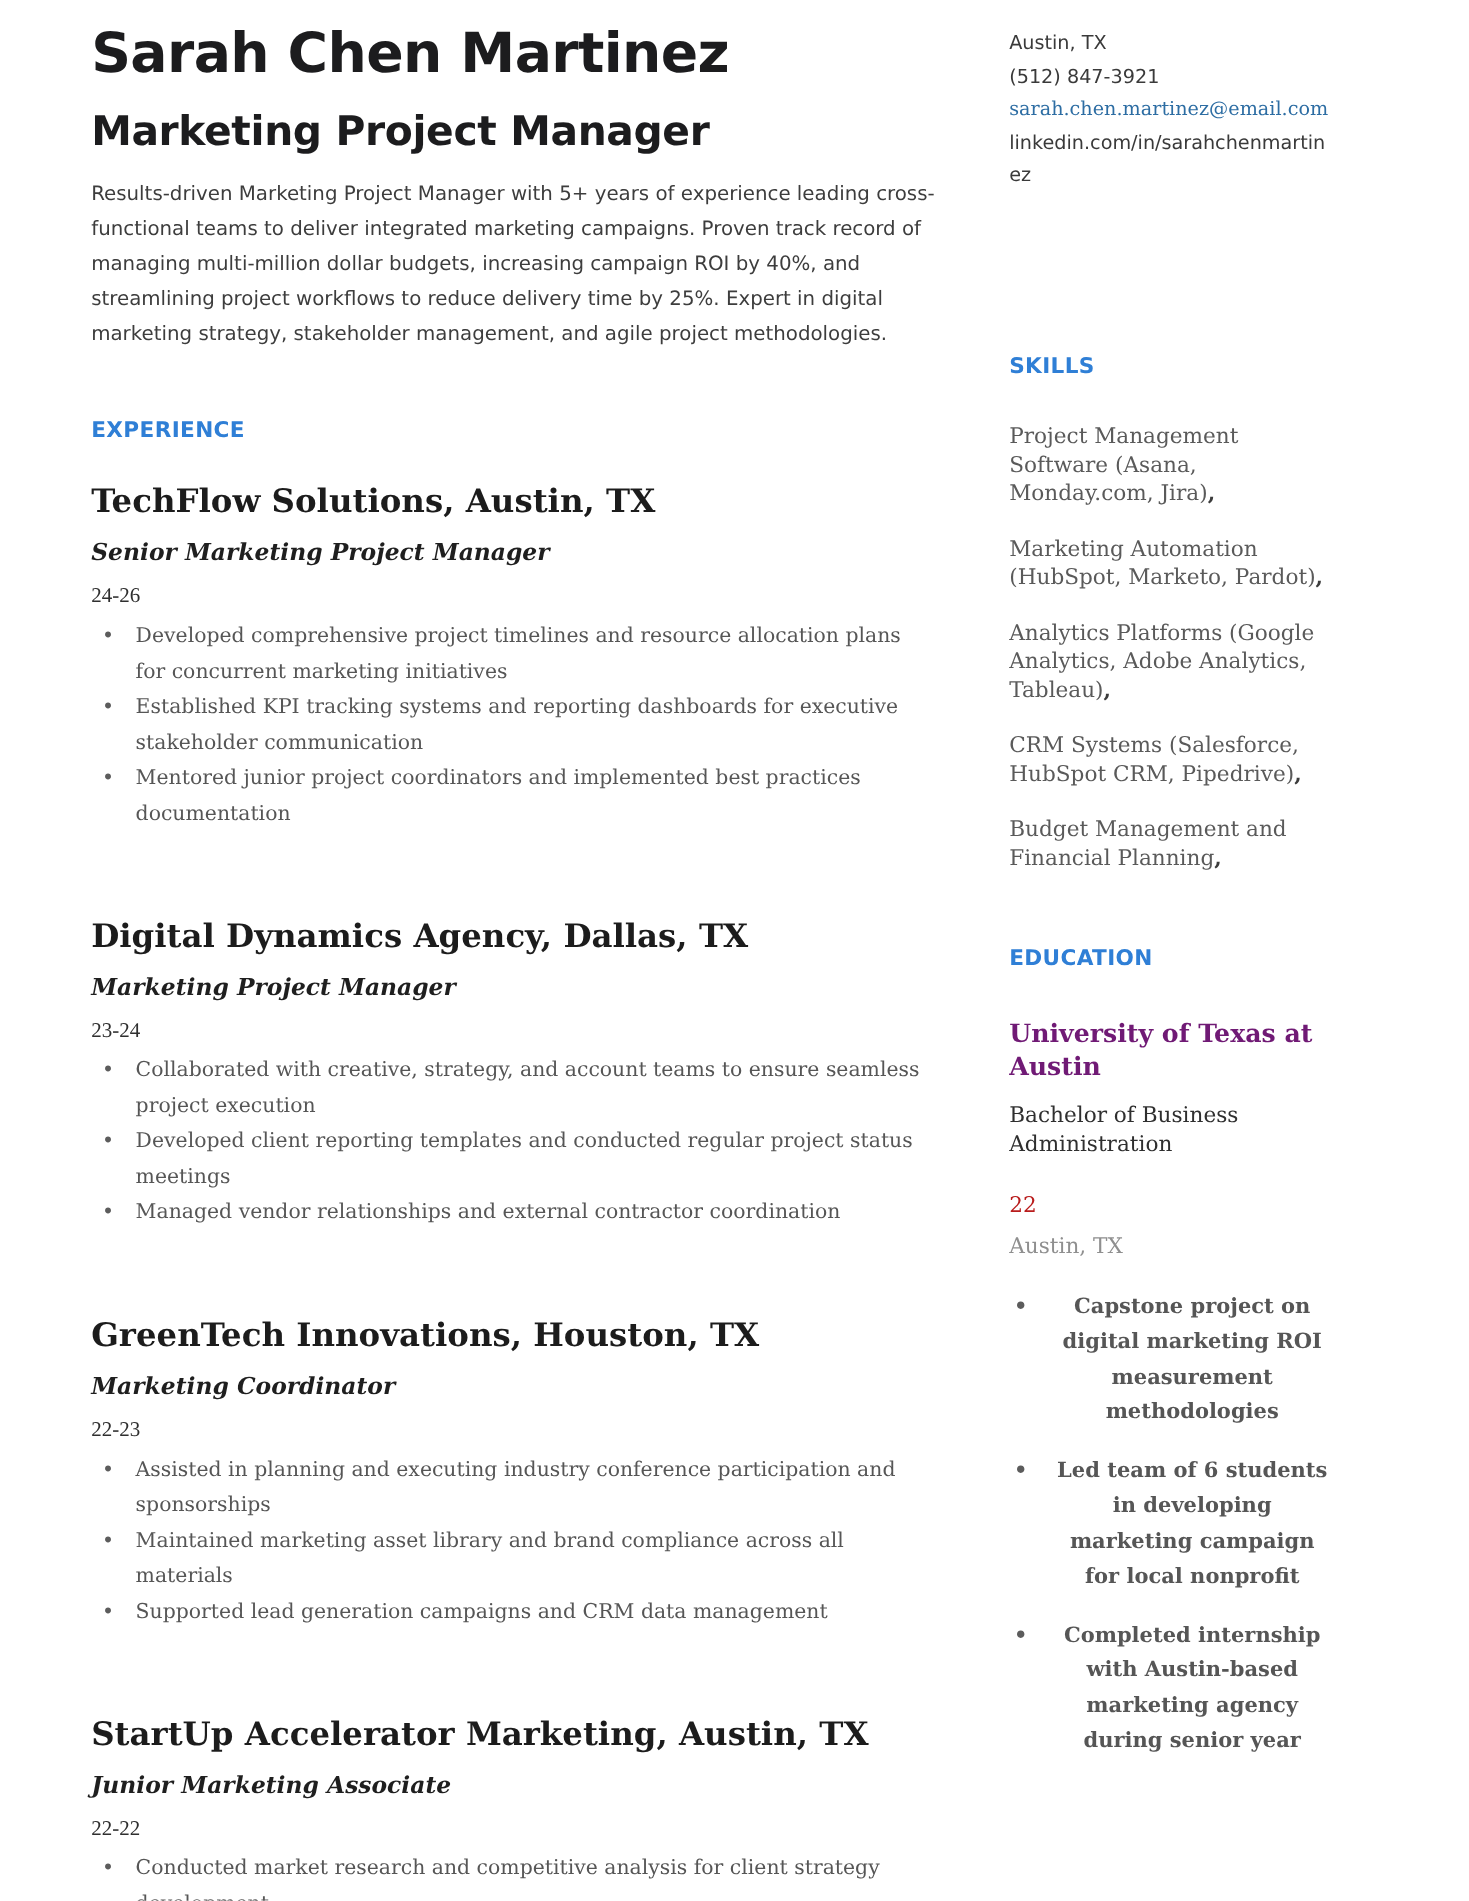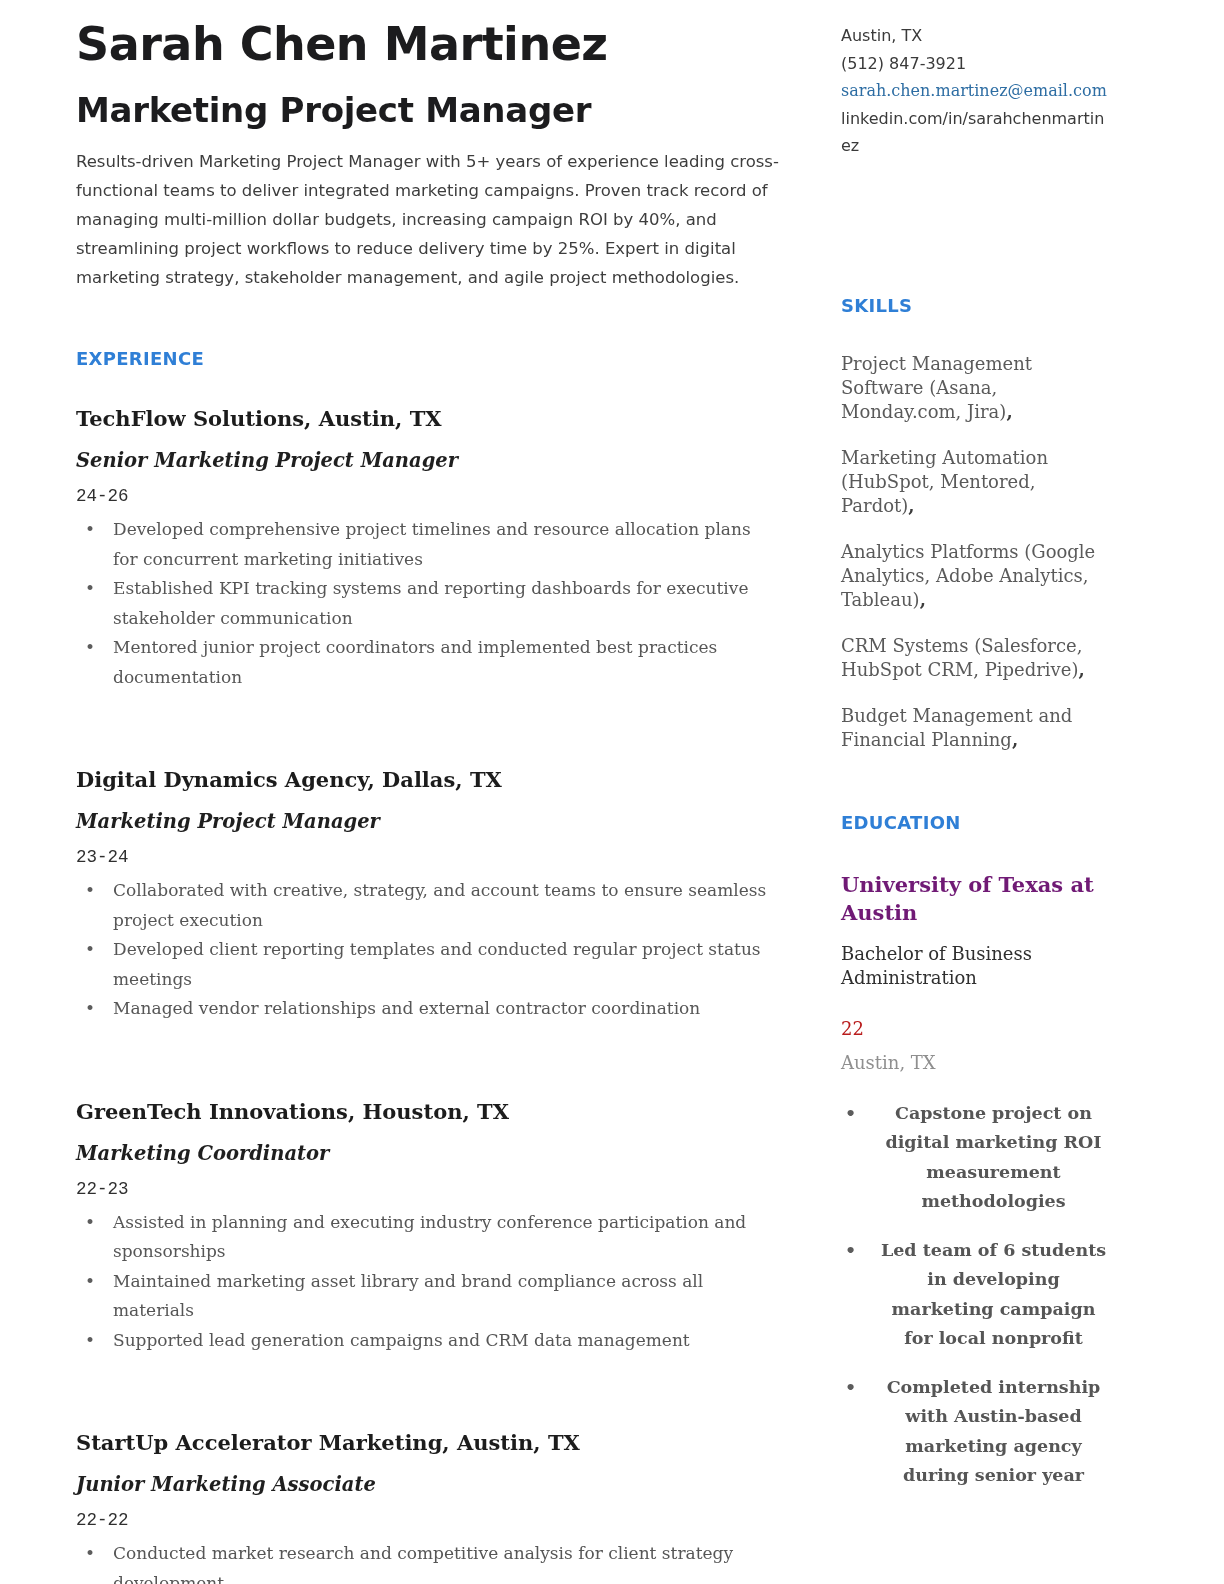--- a/index.html
+++ b/index.html
@@ -47,36 +47,36 @@
     font-weight: 700;
     letter-spacing: 0.3px;
     color: var(--accent);
   }
   .experience-section { margin-top: 56px; }
 
   .job { margin-top: 36px; }
   .job + .job { margin-top: 74px; }
   .job-company {
     font-family: "DejaVu Serif", serif;
-    font-size: 21px;
+    font-size: 27px;
     font-weight: 700;
     line-height: 28px;
     color: #1c1c1c;
   }
   .job-title {
     margin-top: 16px;
     font-family: "DejaVu Serif", serif;
     font-style: italic;
     font-weight: 700;
     font-size: 19.5px;
     color: #1f1f1f;
   }
   .job-dates {
     margin-top: 14px;
-    font-family: Liberation Mono, monospace;
+    font-family: Liberation Serif, serif;
     font-size: 17.5px;
     color: #2f2f2f;
   }
   ul.job-bullets {
     margin-top: 9px;
     list-style: none;
   }
   ul.job-bullets li {
     position: relative;
     padding-left: 37px;
@@ -229,21 +229,21 @@
       <div>Austin, TX</div>
       <div>(512) 847-3921</div>
       <a href="#" class="email-link">sarah.chen.martinez@email.com</a>
       <div>linkedin.com/in/sarahchenmartinez</div>
     </div>
 
     <div class="skills-section">
       <div class="section-label">SKILLS</div>
       <div class="skills-list">
         <div class="skill-item"><span>Project Management Software (Asana, Monday.com, Jira)</span><span class="skill-sep">,</span></div>
-        <div class="skill-item"><span>Marketing Automation (HubSpot, Mentored, Pardot)</span><span class="skill-sep">,</span></div>
+        <div class="skill-item"><span>Marketing Automation (HubSpot, Marketo, Pardot)</span><span class="skill-sep">,</span></div>
         <div class="skill-item"><span>Analytics Platforms (Google Analytics, Adobe Analytics, Tableau)</span><span class="skill-sep">,</span></div>
         <div class="skill-item"><span>CRM Systems (Salesforce, HubSpot CRM, Pipedrive)</span><span class="skill-sep">,</span></div>
         <div class="skill-item"><span>Budget Management and Financial Planning</span><span class="skill-sep">,</span></div>
       </div>
     </div>
 
     <div class="education-section">
       <div class="section-label">EDUCATION</div>
       <h3 class="school-name">University of Texas at Austin</h3>
       <div class="degree">Bachelor of Business Administration</div>

